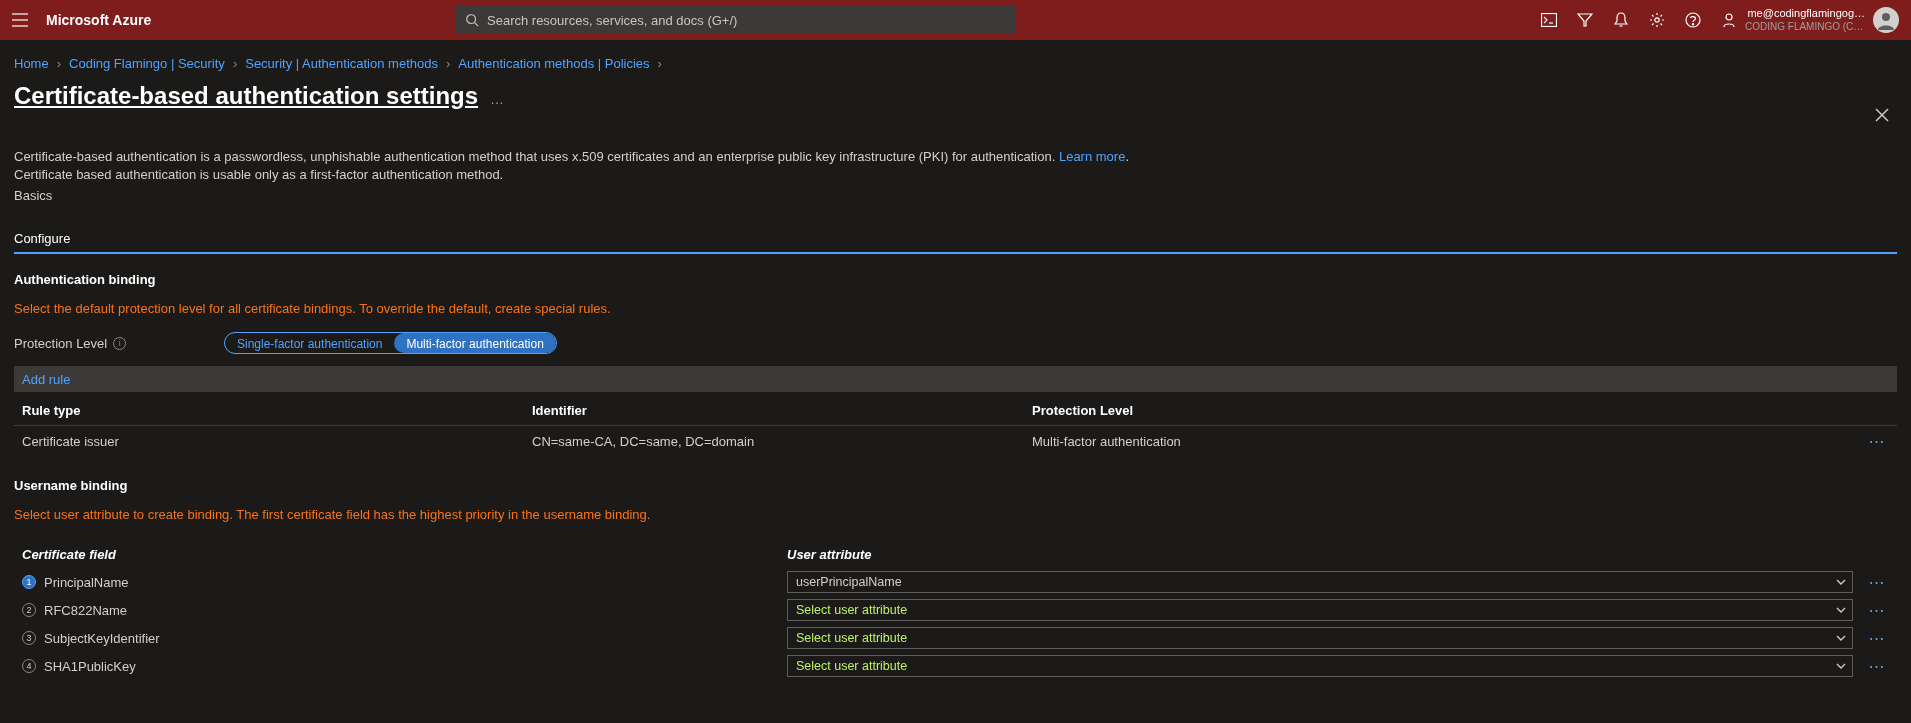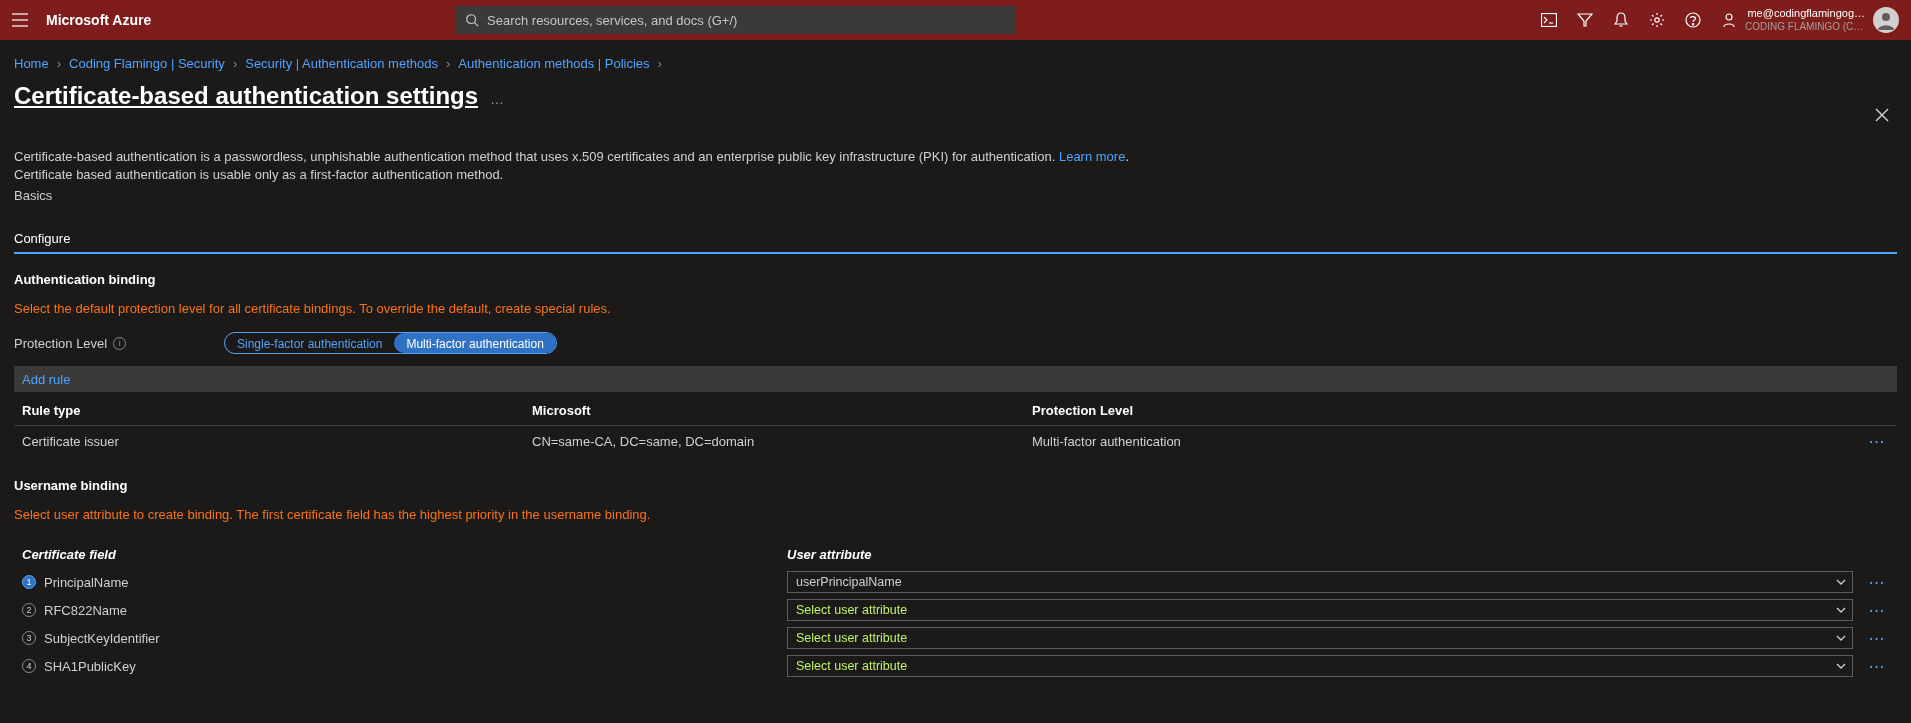--- a/index.html
+++ b/index.html
@@ -394,21 +394,21 @@
     </div>
   </div>
 
   <div class="content-block">
     <div class="addrule-bar">
       <a>Add rule</a>
     </div>
     <div class="rule-table">
       <div class="rule-head">
         <div>Rule type</div>
-        <div>Microsoft</div>
+        <div>Identifier</div>
         <div>Protection Level</div>
         <div></div>
       </div>
       <div class="rule-row">
         <div>Certificate issuer</div>
         <div>CN=same-CA, DC=same, DC=domain</div>
         <div>Multi-factor authentication</div>
         <div class="row-dots">⋯</div>
       </div>
     </div>

